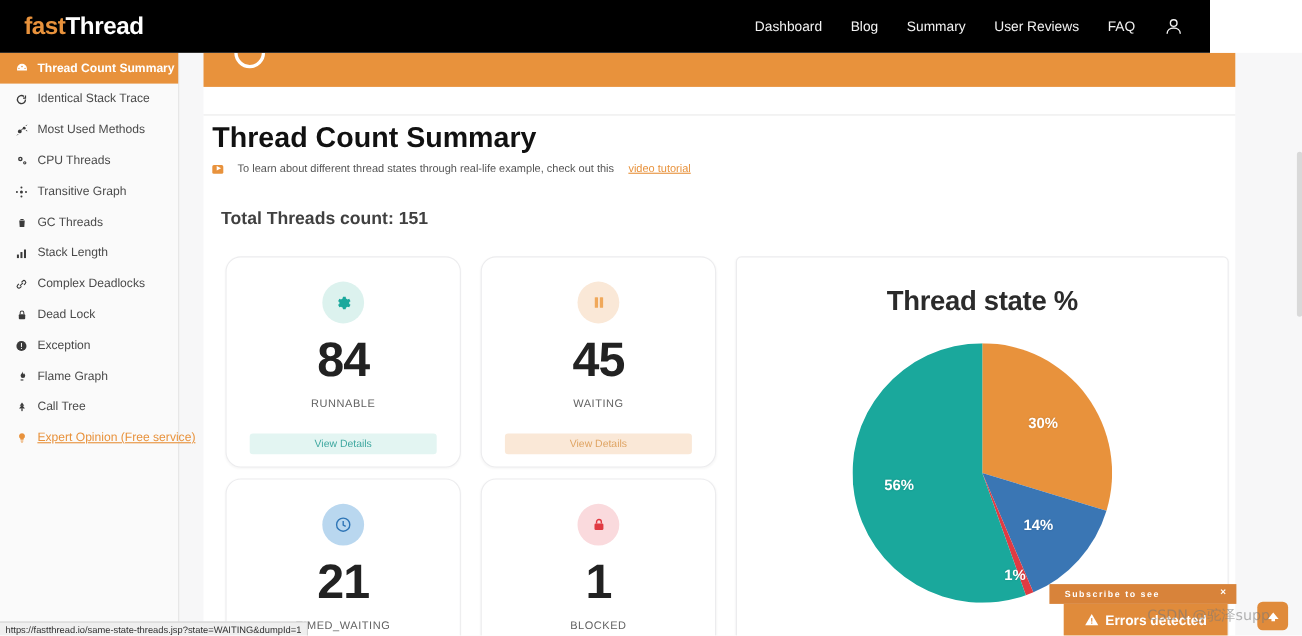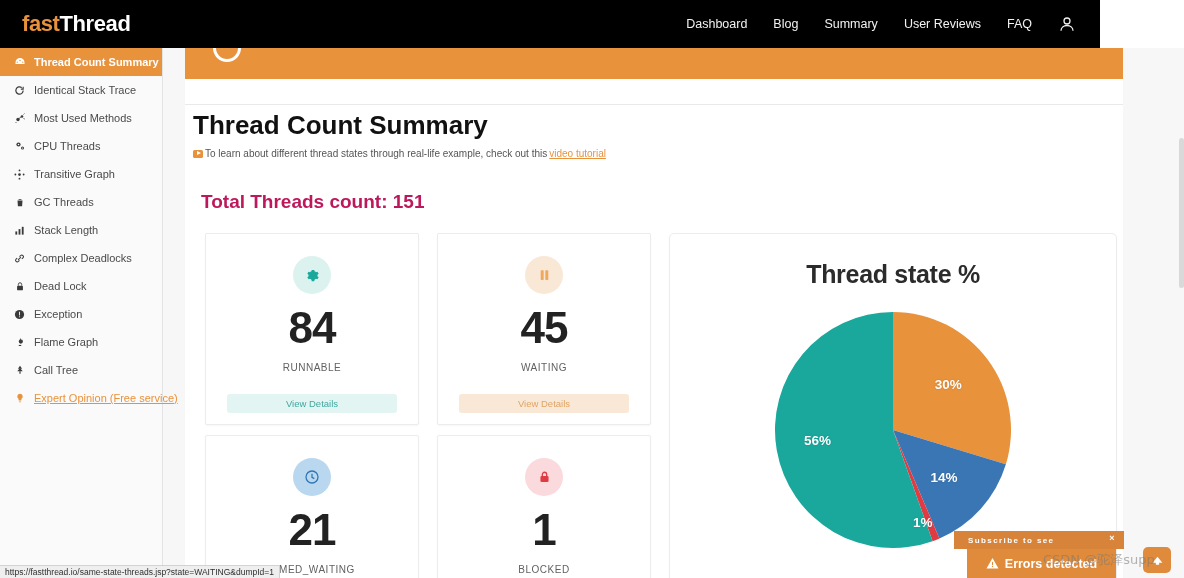--- a/index.html
+++ b/index.html
@@ -67,41 +67,41 @@
     position:absolute; left:28px; top:-14px; width:28px; height:28px;
     border-radius:50%; border:3px solid #ffffff; background:#E8923C;
   }
   .divider { position:absolute; left:22px; top:56px; width:938px; height:1px; background:#e9e9ea; }
 
   .page-title {
     position:absolute; left:30px; top:62px; font-size:26px; font-weight:bold; color:#111;
   }
   .tutorial-line {
     position:absolute; left:30px; top:100px; font-size:10px; color:#555;
-    display:flex; align-items:center; gap:2px;
+    display:flex; align-items:center; gap:13px;
   }
   .yt-icon {
     display:inline-block; width:10px; height:8px; background:#E8923C; border-radius:1.5px;
     position:relative;
   }
   .yt-icon::after {
     content:""; position:absolute; left:3.5px; top:1.8px;
     border-left:4px solid #fff; border-top:2.2px solid transparent; border-bottom:2.2px solid transparent;
   }
   .tutorial-line a { color:#E8923C; text-decoration:underline; }
 
   .total-threads {
-    position:absolute; left:38px; top:143px; font-size:19px; font-weight:bold; color:#be185d;
+    position:absolute; left:38px; top:143px; font-size:16px; font-weight:bold; color:#404040;
   }
 
   
   .cards { position:absolute; left:42px; top:185px; }
   .card {
     position:absolute; width:214px; background:#fff;
-    border:1px solid #ececee; border-radius:2px;
+    border:1px solid #ececee; border-radius:14px;
     box-shadow:0 1px 2px rgba(0,0,0,0.035);
     display:flex; flex-direction:column; align-items:center;
   }
   .card.c0 { left:0px;   top:0px;   height:192px; }
   .card.c1 { left:232px; top:0px;   height:192px; }
   .card.c2 { left:0px;   top:202px; height:192px; }
   .card.c3 { left:232px; top:202px; height:192px; }
 
   .badge {
     width:38px; height:38px; border-radius:50%; margin-top:22px;

